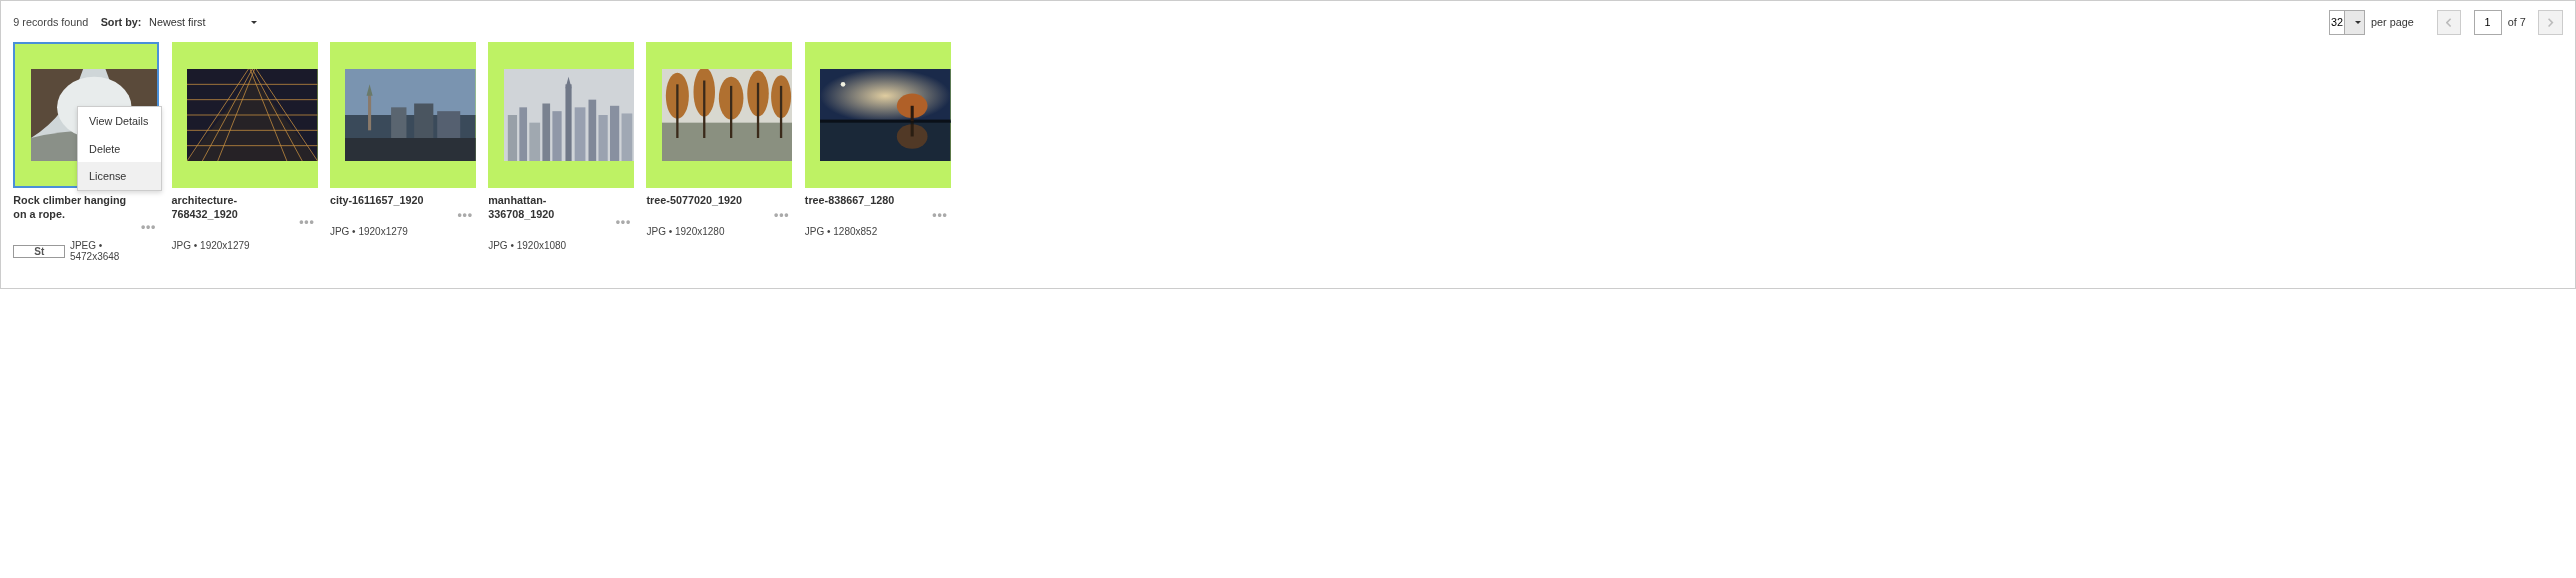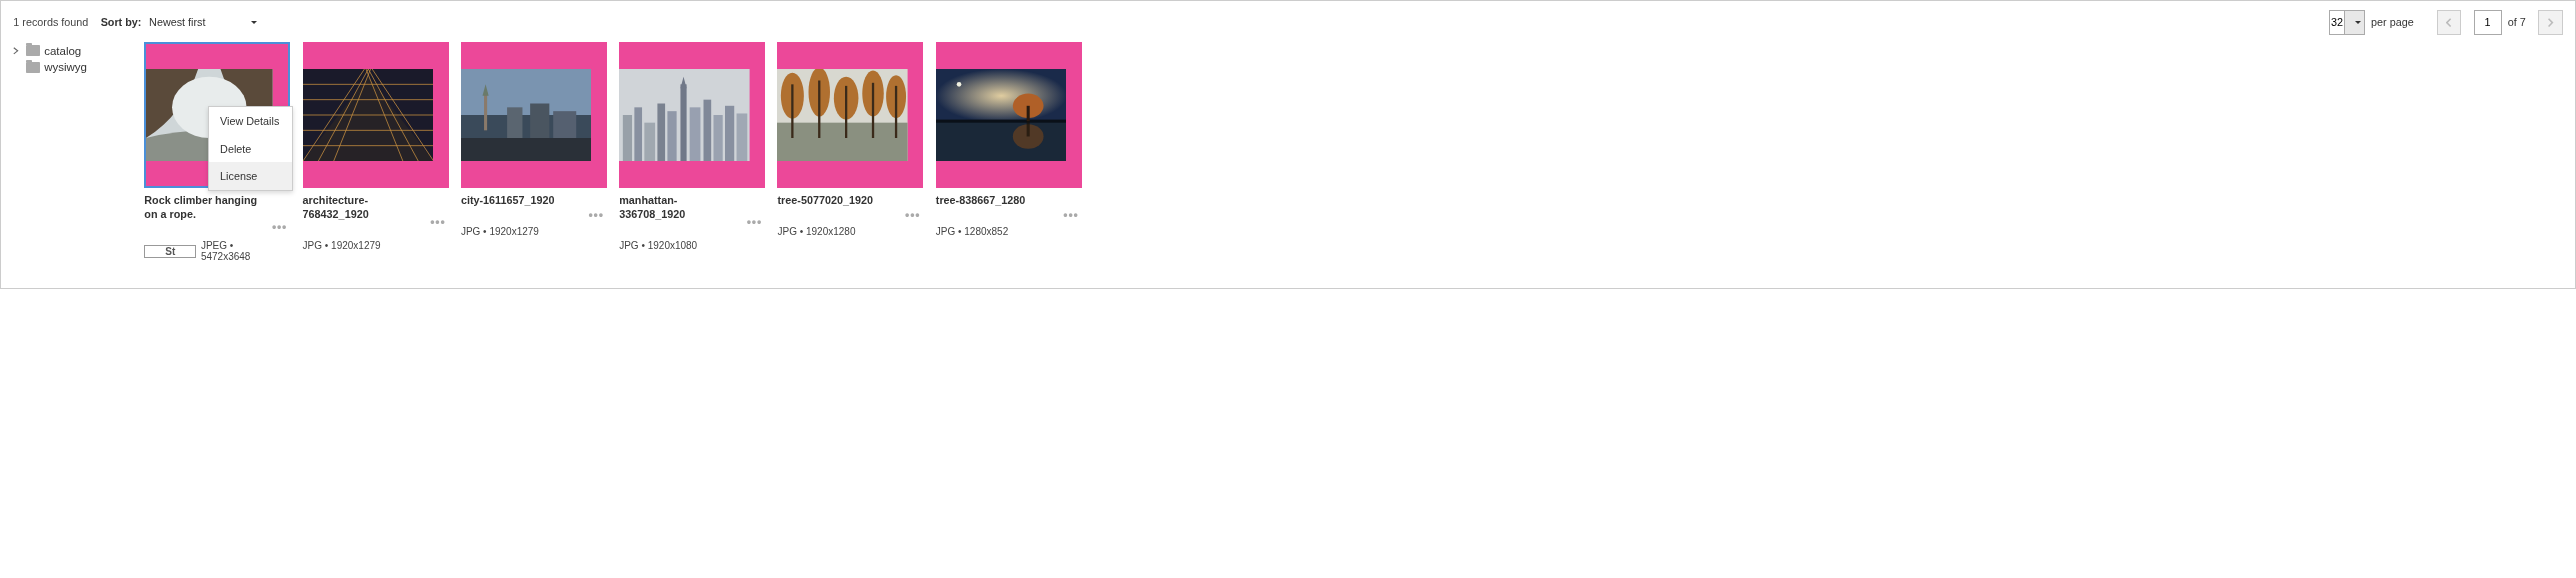--- a/index.html
+++ b/index.html
@@ -22,40 +22,40 @@
 .of-text { margin-right: 12.3px; }
 .main-area { display: flex; }
 .sidebar { width: 131px; flex-shrink: 0; }
 .tree-item { display: flex; align-items: center; padding: 2.3px 0; cursor: pointer; font-size: 11.5px; }
 .tree-chevron { width: 10.8px; color: #666; font-size: 9.2px; margin-right: 1.5px; }
 .folder-icon { width: 14px; height: 10.8px; background: #aaa; position: relative; margin-right: 4.6px; border-radius: 0.8px; flex-shrink: 0; }
 .folder-icon::before { content: ""; position: absolute; top: -2.3px; left: 0; width: 6.2px; height: 2.3px; background: #aaa; border-radius: 0.8px 0.8px 0 0; }
 .tree-indent { padding-left: 12.3px; }
 .gallery { display: flex; gap: 12.3px; flex-wrap: nowrap; }
 .card { width: 146px; position: relative; }
-.thumb-wrap { width: 146px; height: 146px; background: #ec4899; display: flex; align-items: center; justify-content: flex-start; position: relative; }
+.thumb-wrap { width: 146px; height: 146px; background: #bef264; display: flex; align-items: center; justify-content: flex-end; position: relative; }
 .thumb-wrap.selected { border: 2.3px solid #4a90d9; }
 .thumb { width: calc(100% - 15.4px); height: 92px; }
 .card-info { display: flex; align-items: center; margin-top: 4.6px; }
 .card-text { flex: 1; min-width: 0; }
 .card-title { font-weight: 700; font-size: 10.8px; line-height: 1.3; word-wrap: break-word; }
 .card-meta { font-size: 10px; color: #444; margin-top: 19px; display: flex; align-items: center; }
 .st-badge { display: inline-flex; border: 0.8px solid #999; padding: 0 20px; font-size: 10px; font-weight: 600; margin-right: 4.6px; color: #555; }
 .more-btn { color: #aaa; font-weight: 700; letter-spacing: 0.8px; cursor: pointer; padding: 1.5px 3.1px; flex-shrink: 0; margin-left: 3.1px; font-size: 12.3px; line-height: 1; }
 .context-menu { position: absolute; top: 62px; left: 62px; background: #fff; border: 0.8px solid #ccc; box-shadow: 0 1.5px 4.6px rgba(0,0,0,0.15); z-index: 10; min-width: 85px; }
 .context-item { padding: 7.7px 10.8px; cursor: pointer; font-size: 10.8px; }
 .context-item:hover, .context-item.hover { background: #f0f0f0; }
 svg { display: block; }
 </style>
 </head>
 <body>
 
 <div class="container">
   <div class="top-bar">
-    <span class="records-found">1 records found</span>
+    <span class="records-found">9 records found</span>
     <span class="sort-label">Sort by:</span>
     <div class="sort-select">
       <span class="sort-value">Newest first</span>
       <span class="caret-down"></span>
     </div>
     <div class="spacer"></div>
     <div class="per-page-group">
       <input class="per-page-input" value="32" style="">
       <div class="per-page-btn">
         <span class="caret-down"></span>
@@ -70,35 +70,20 @@
     <input class="page-input" value="1" style="">
     <span class="of-text">of 7</span>
     <div class="nav-btn">
       <svg width="6.2" height="9.2" viewBox="0 0 8 12">
           <path d="M2 1 L7 6 L2 11" stroke="#bbb" stroke-width="2" fill="none"></path>
         </svg>
     </div>
   </div>
 
   <div class="main-area">
-    <div class="sidebar">
-      <div class="tree-item">
-        <span class="tree-chevron">
-          <svg width="6.2" height="7.7" viewBox="0 0 8 10">
-              <path d="M1 1 L6 5 L1 9" stroke="#666" stroke-width="1.5" fill="none"></path>
-            </svg>
-        </span>
-        <span class="folder-icon"></span>
-        <span>catalog</span>
-      </div>
-      <div class="tree-item tree-indent">
-        <span class="folder-icon"></span>
-        <span>wysiwyg</span>
-      </div>
-    </div>
 
     <div class="gallery">
 
       <div class="card">
         <div class="thumb-wrap selected">
           <svg class="thumb" viewBox="0 0 170 120" preserveAspectRatio="none">
             <rect width="170" height="120" fill="#cfd6d8"></rect>
             <path d="M0 0 L70 0 Q50 60 0 90 Z M170 0 L100 0 Q120 60 170 90 Z" fill="#5a4a3a"></path>
             <path d="M0 90 Q85 70 170 90 L170 120 L0 120 Z" fill="#8a9088"></path>
             <ellipse cx="85" cy="50" rx="50" ry="40" fill="#e8ecec"></ellipse>

